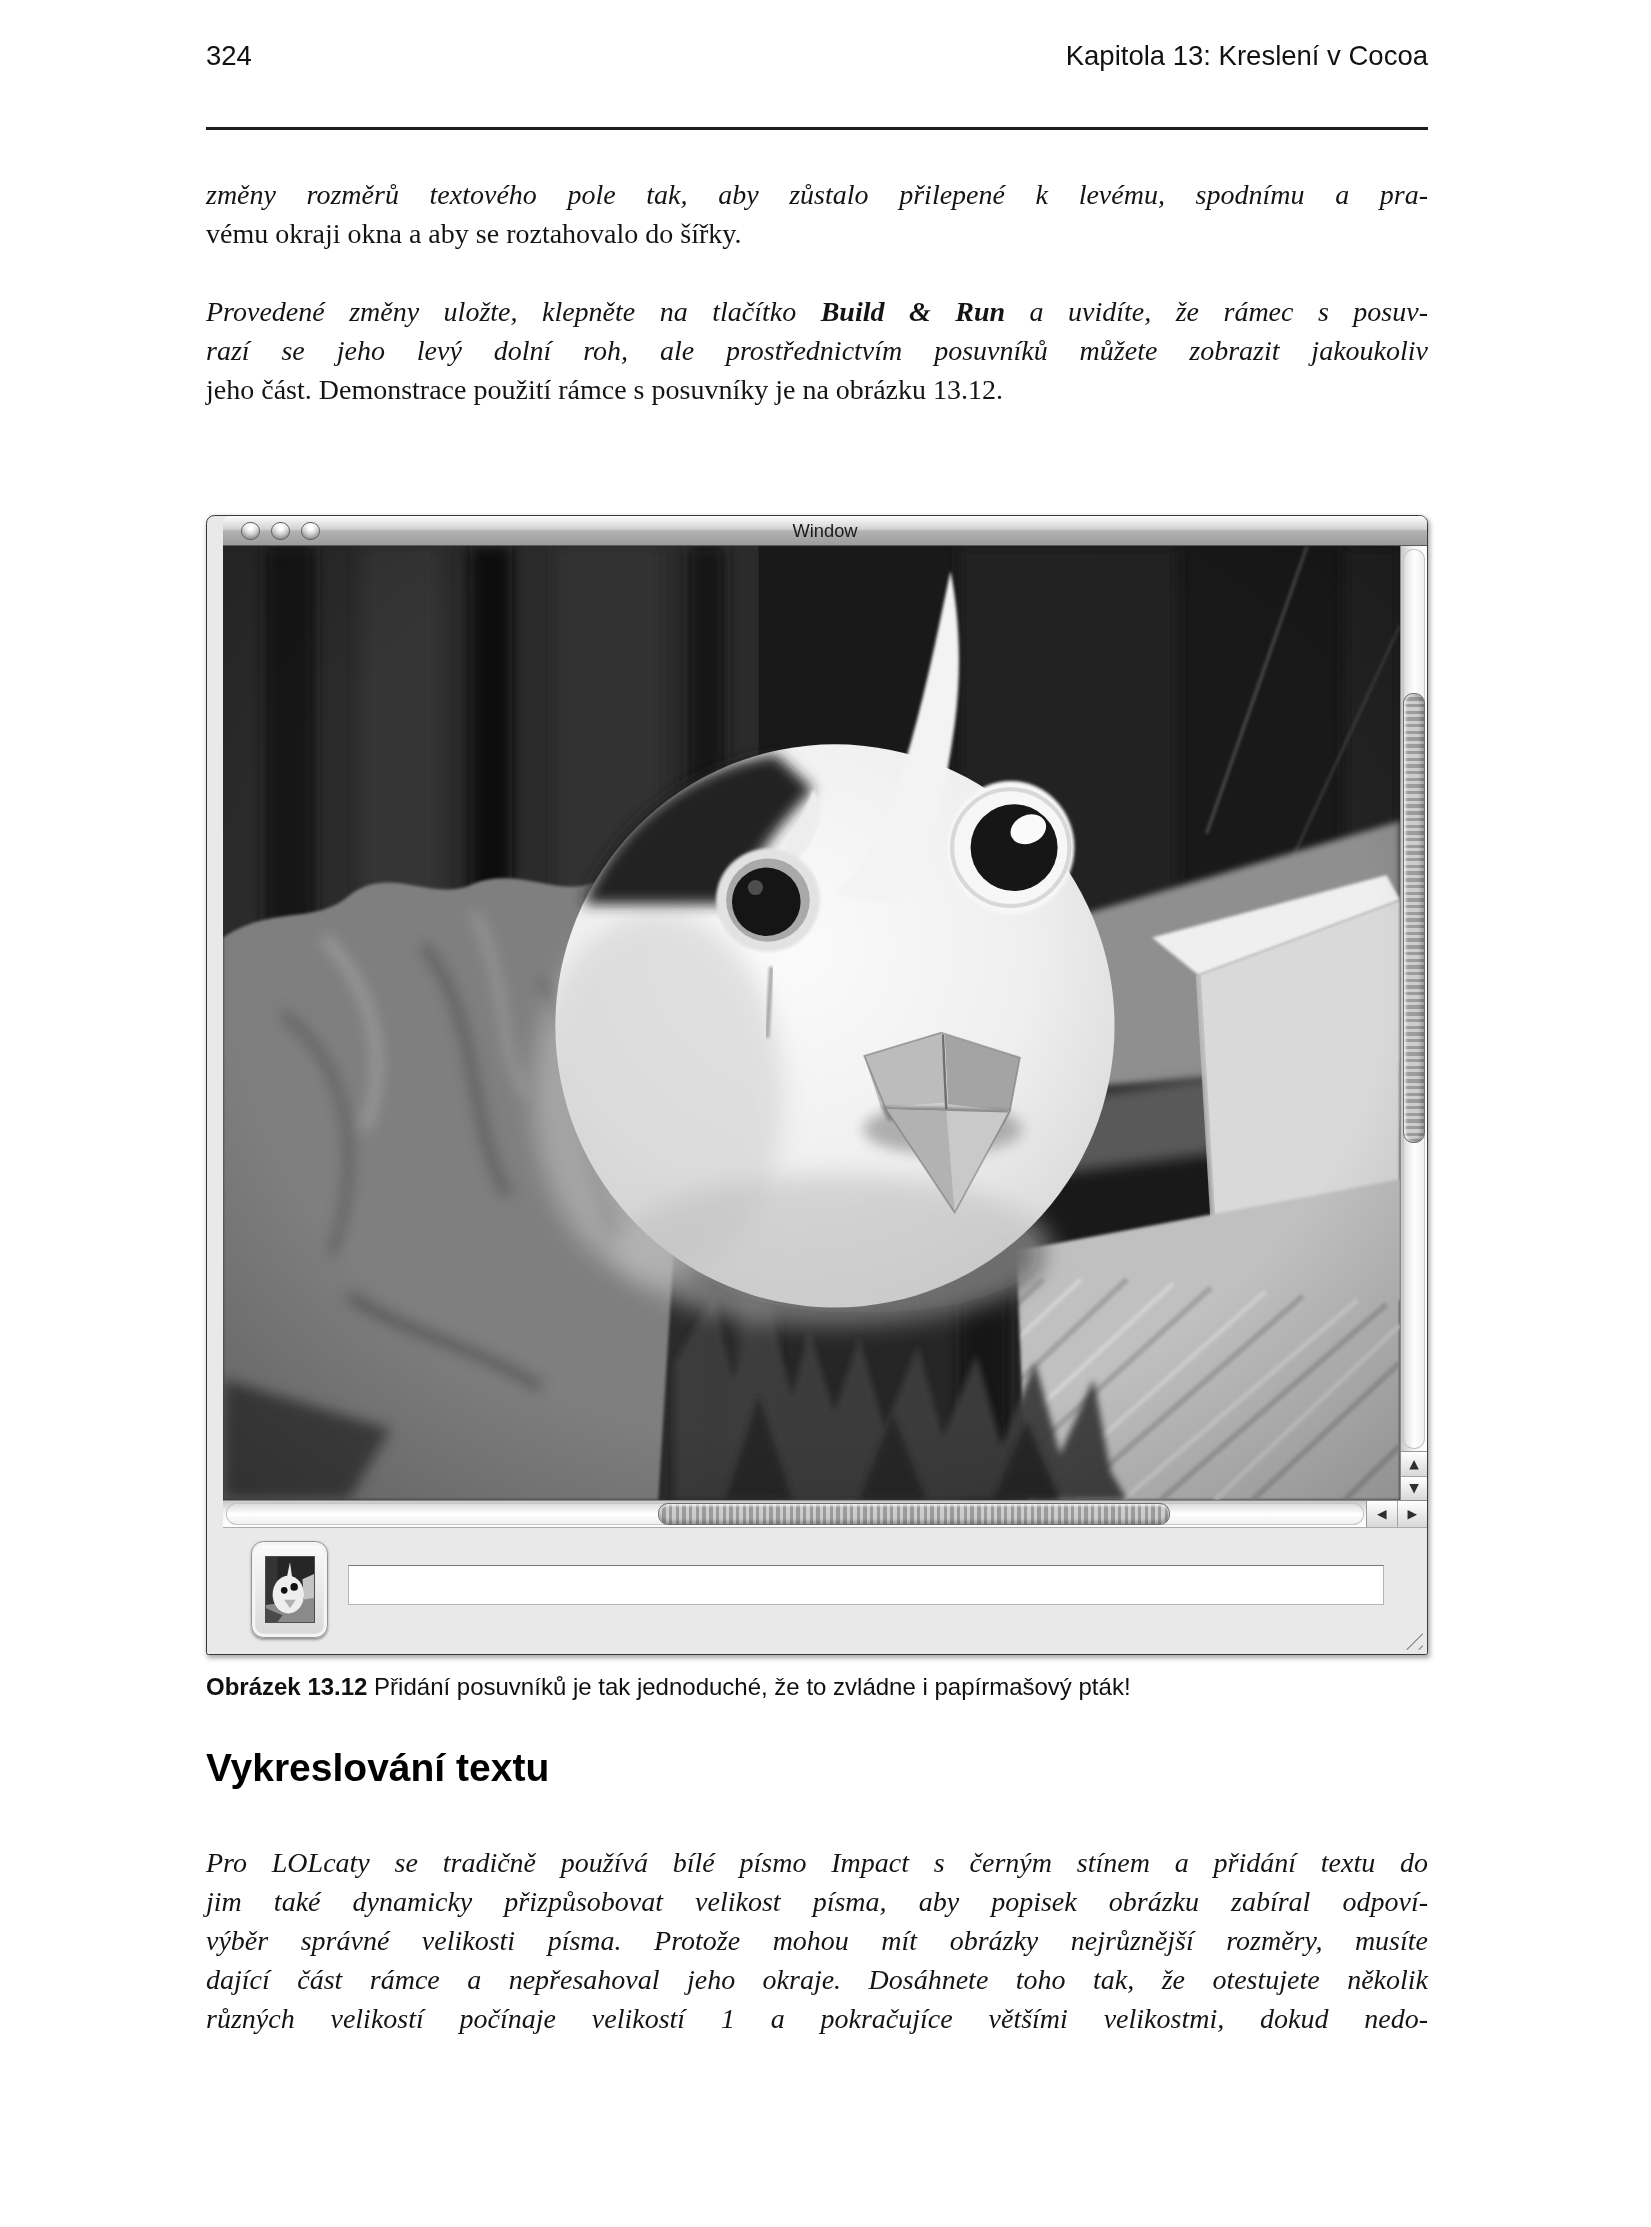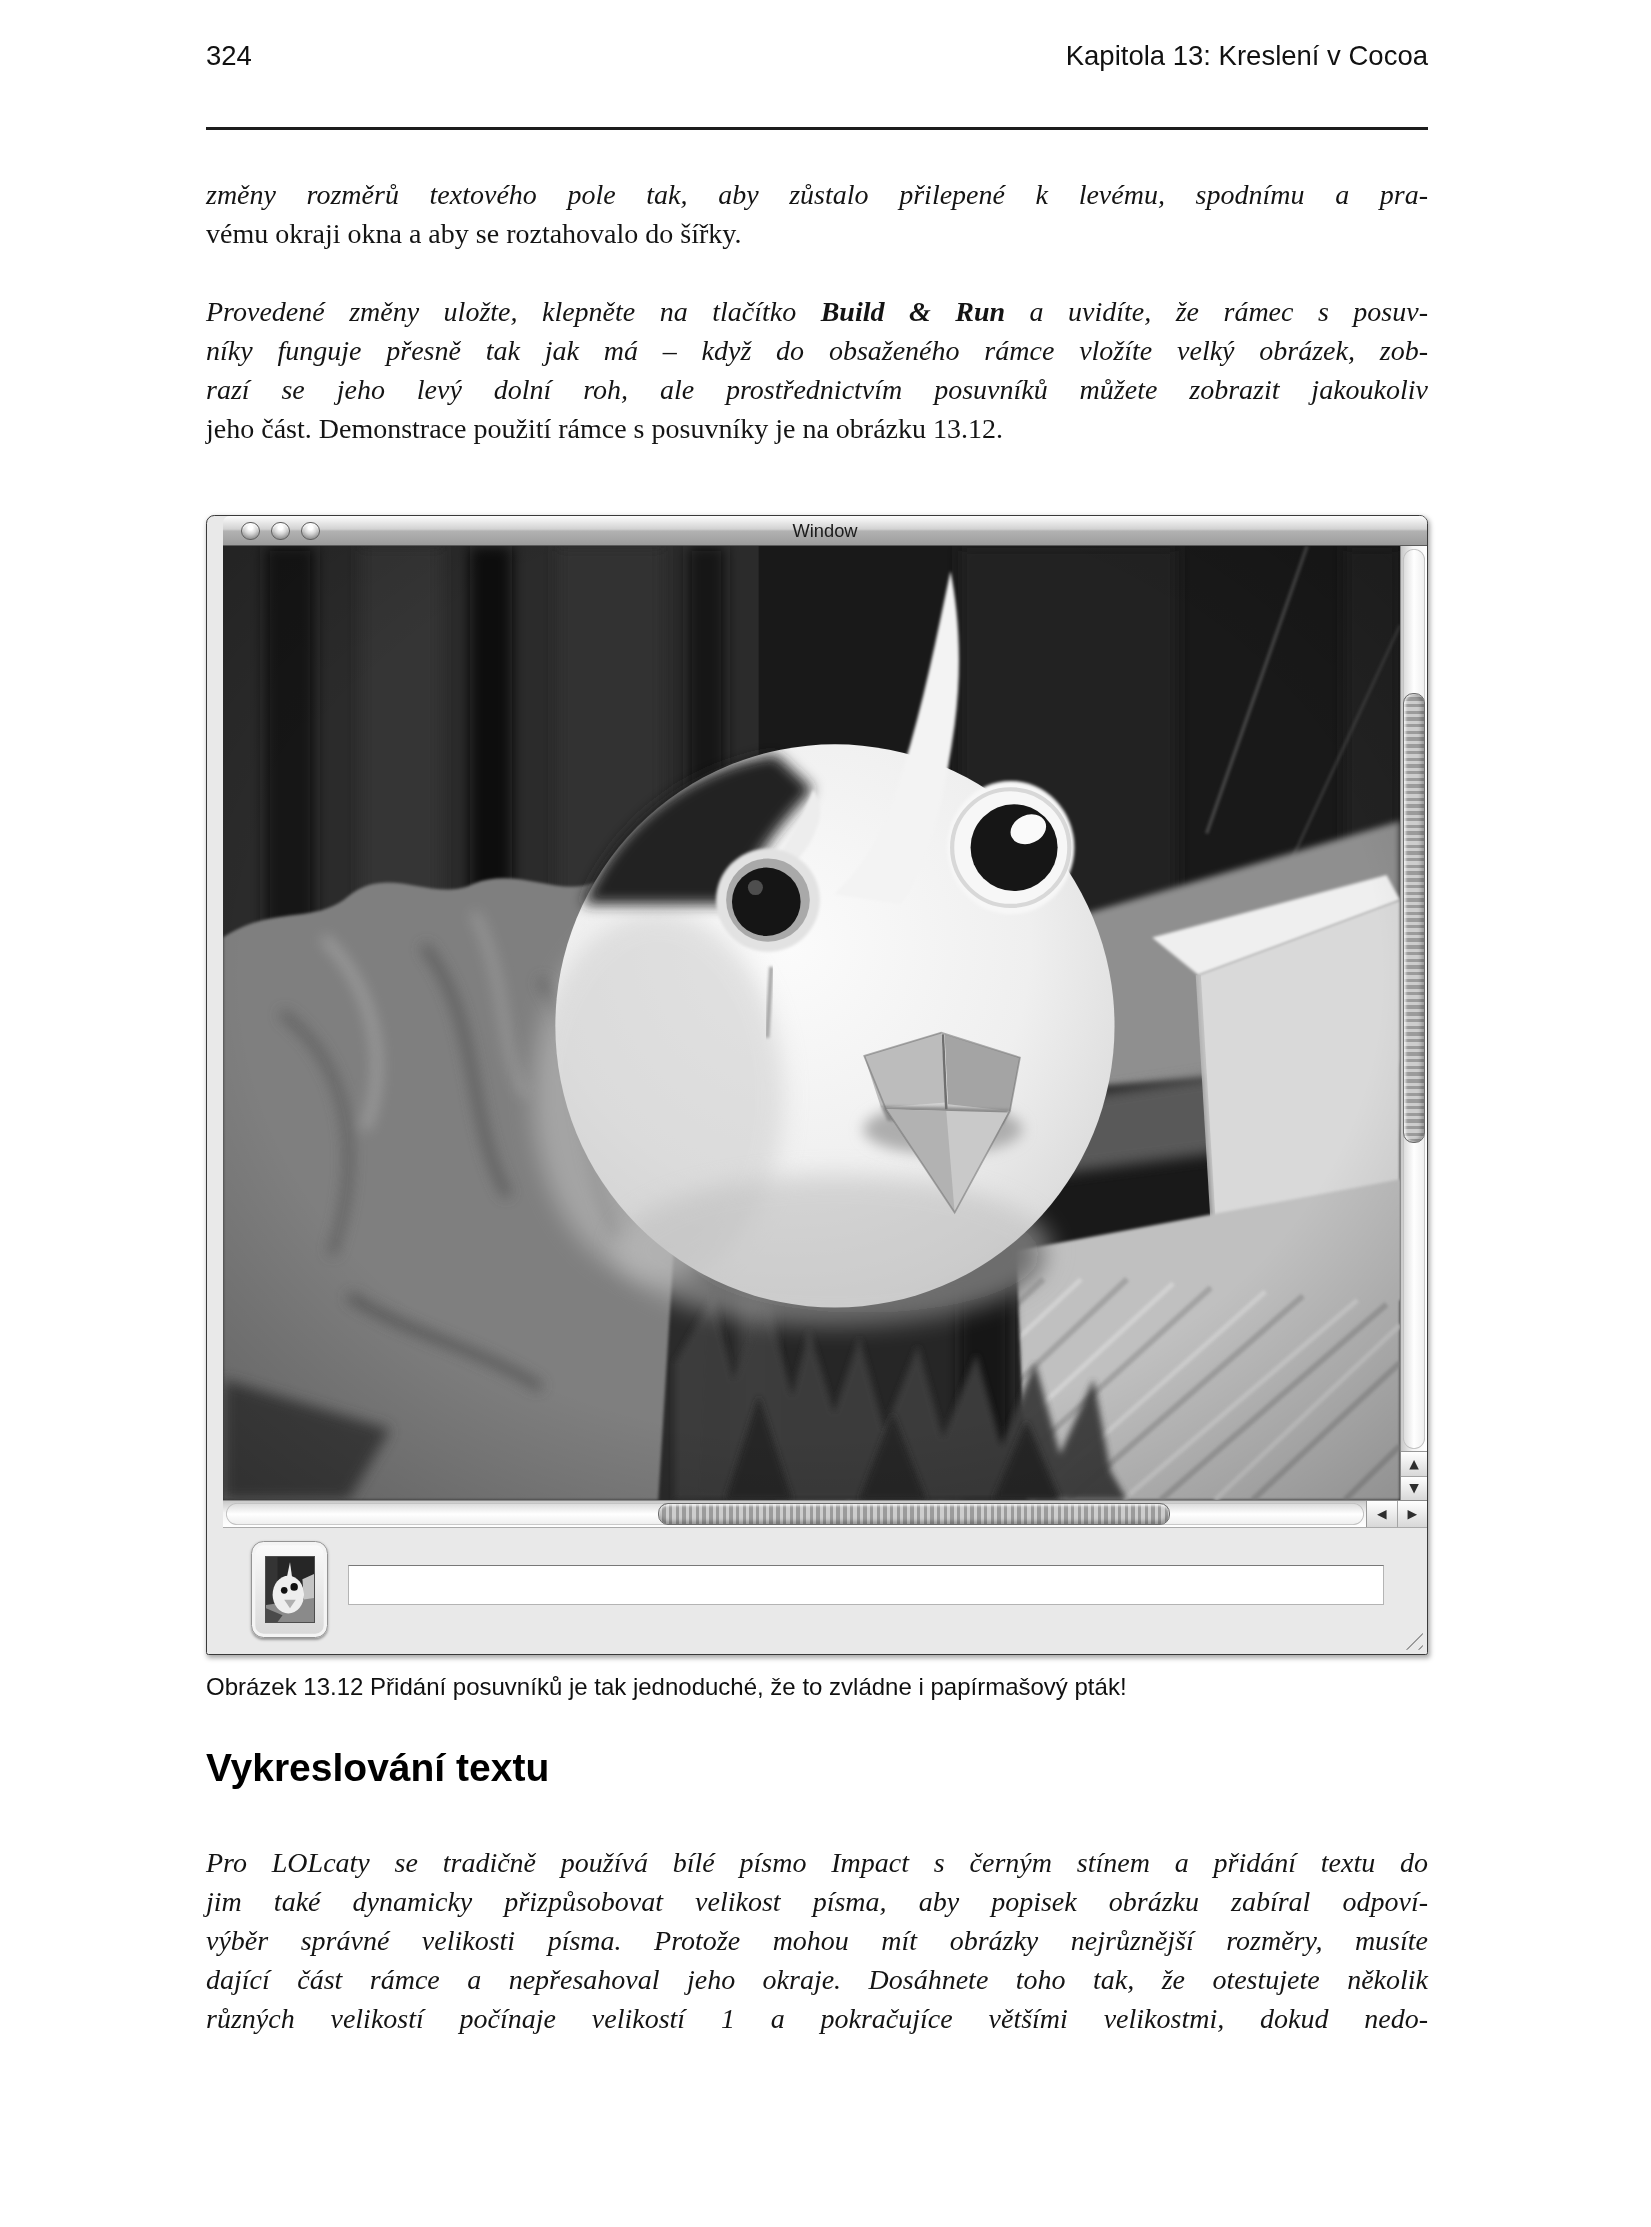--- a/index.html
+++ b/index.html
@@ -75,41 +75,40 @@
               background:#ffffff;border:0.8px solid #b4b4b4;border-top:1.7px solid #787878;}
   .text-field input{width:100%;height:100%;border:none;outline:none;background:transparent;
                     font-family:"Liberation Sans",sans-serif;font-size:20px;padding:0 8.3px;box-sizing:border-box;}
   .resize-grip{position:absolute;right:4.2px;bottom:4.2px;width:23.4px;height:23.4px;
                clip-path:polygon(100% 0,100% 100%,0 100%);
                background:repeating-linear-gradient(135deg,transparent 0 5px,#9a9a9a 5px 6.7px,#e9e9e9 6.7px 8.3px);}
 
   
   .caption{position:absolute;left:206px;top:1673px;width:1222px;
            font-family:"Liberation Sans",sans-serif;font-size:24px;color:#101010;}
-  .caption b{font-weight:normal;}
+  .caption b{font-weight:bold;}
   .section-heading{position:absolute;left:206px;top:1746px;margin:0;
                    font-family:"Liberation Sans",sans-serif;font-size:39px;font-weight:bold;color:#000;}
 </style>
 </head>
 <body>
 
 <div class="runhead">
   <span>324</span>
   <span>Kapitola 13: Kreslení v Cocoa</span>
 </div>
 <div class="headrule"></div>
 
 <div class="textblock" style="top:175px">
   <div class="line just">změny rozměrů textového pole tak, aby zůstalo přilepené k levému, spodnímu a pra-</div>
   <div class="line">vému okraji okna a aby se roztahovalo do šířky.</div>
 </div>
 
 <div class="textblock" style="top:292px">
   <div class="line just"><span>Provedené změny uložte, klepněte na tlačítko </span><span class="bold-serif">Build &amp; Run</span><span> a uvidíte, že rámec s posuv-</span></div>
-  <div class="line just">níky funguje přesně tak jak má – když do obsaženého rámce vložíte velký obrázek, zob-</div>
   <div class="line just">razí se jeho levý dolní roh, ale prostřednictvím posuvníků můžete zobrazit jakoukoliv</div>
   <div class="line">jeho část. Demonstrace použití rámce s posuvníky je na obrázku 13.12.</div>
 </div>
 
 <div class="window">
   <div class="titlebar">
     <div class="traffic">
       <div class="tl-btn"></div>
       <div class="tl-btn"></div>
       <div class="tl-btn"></div>

